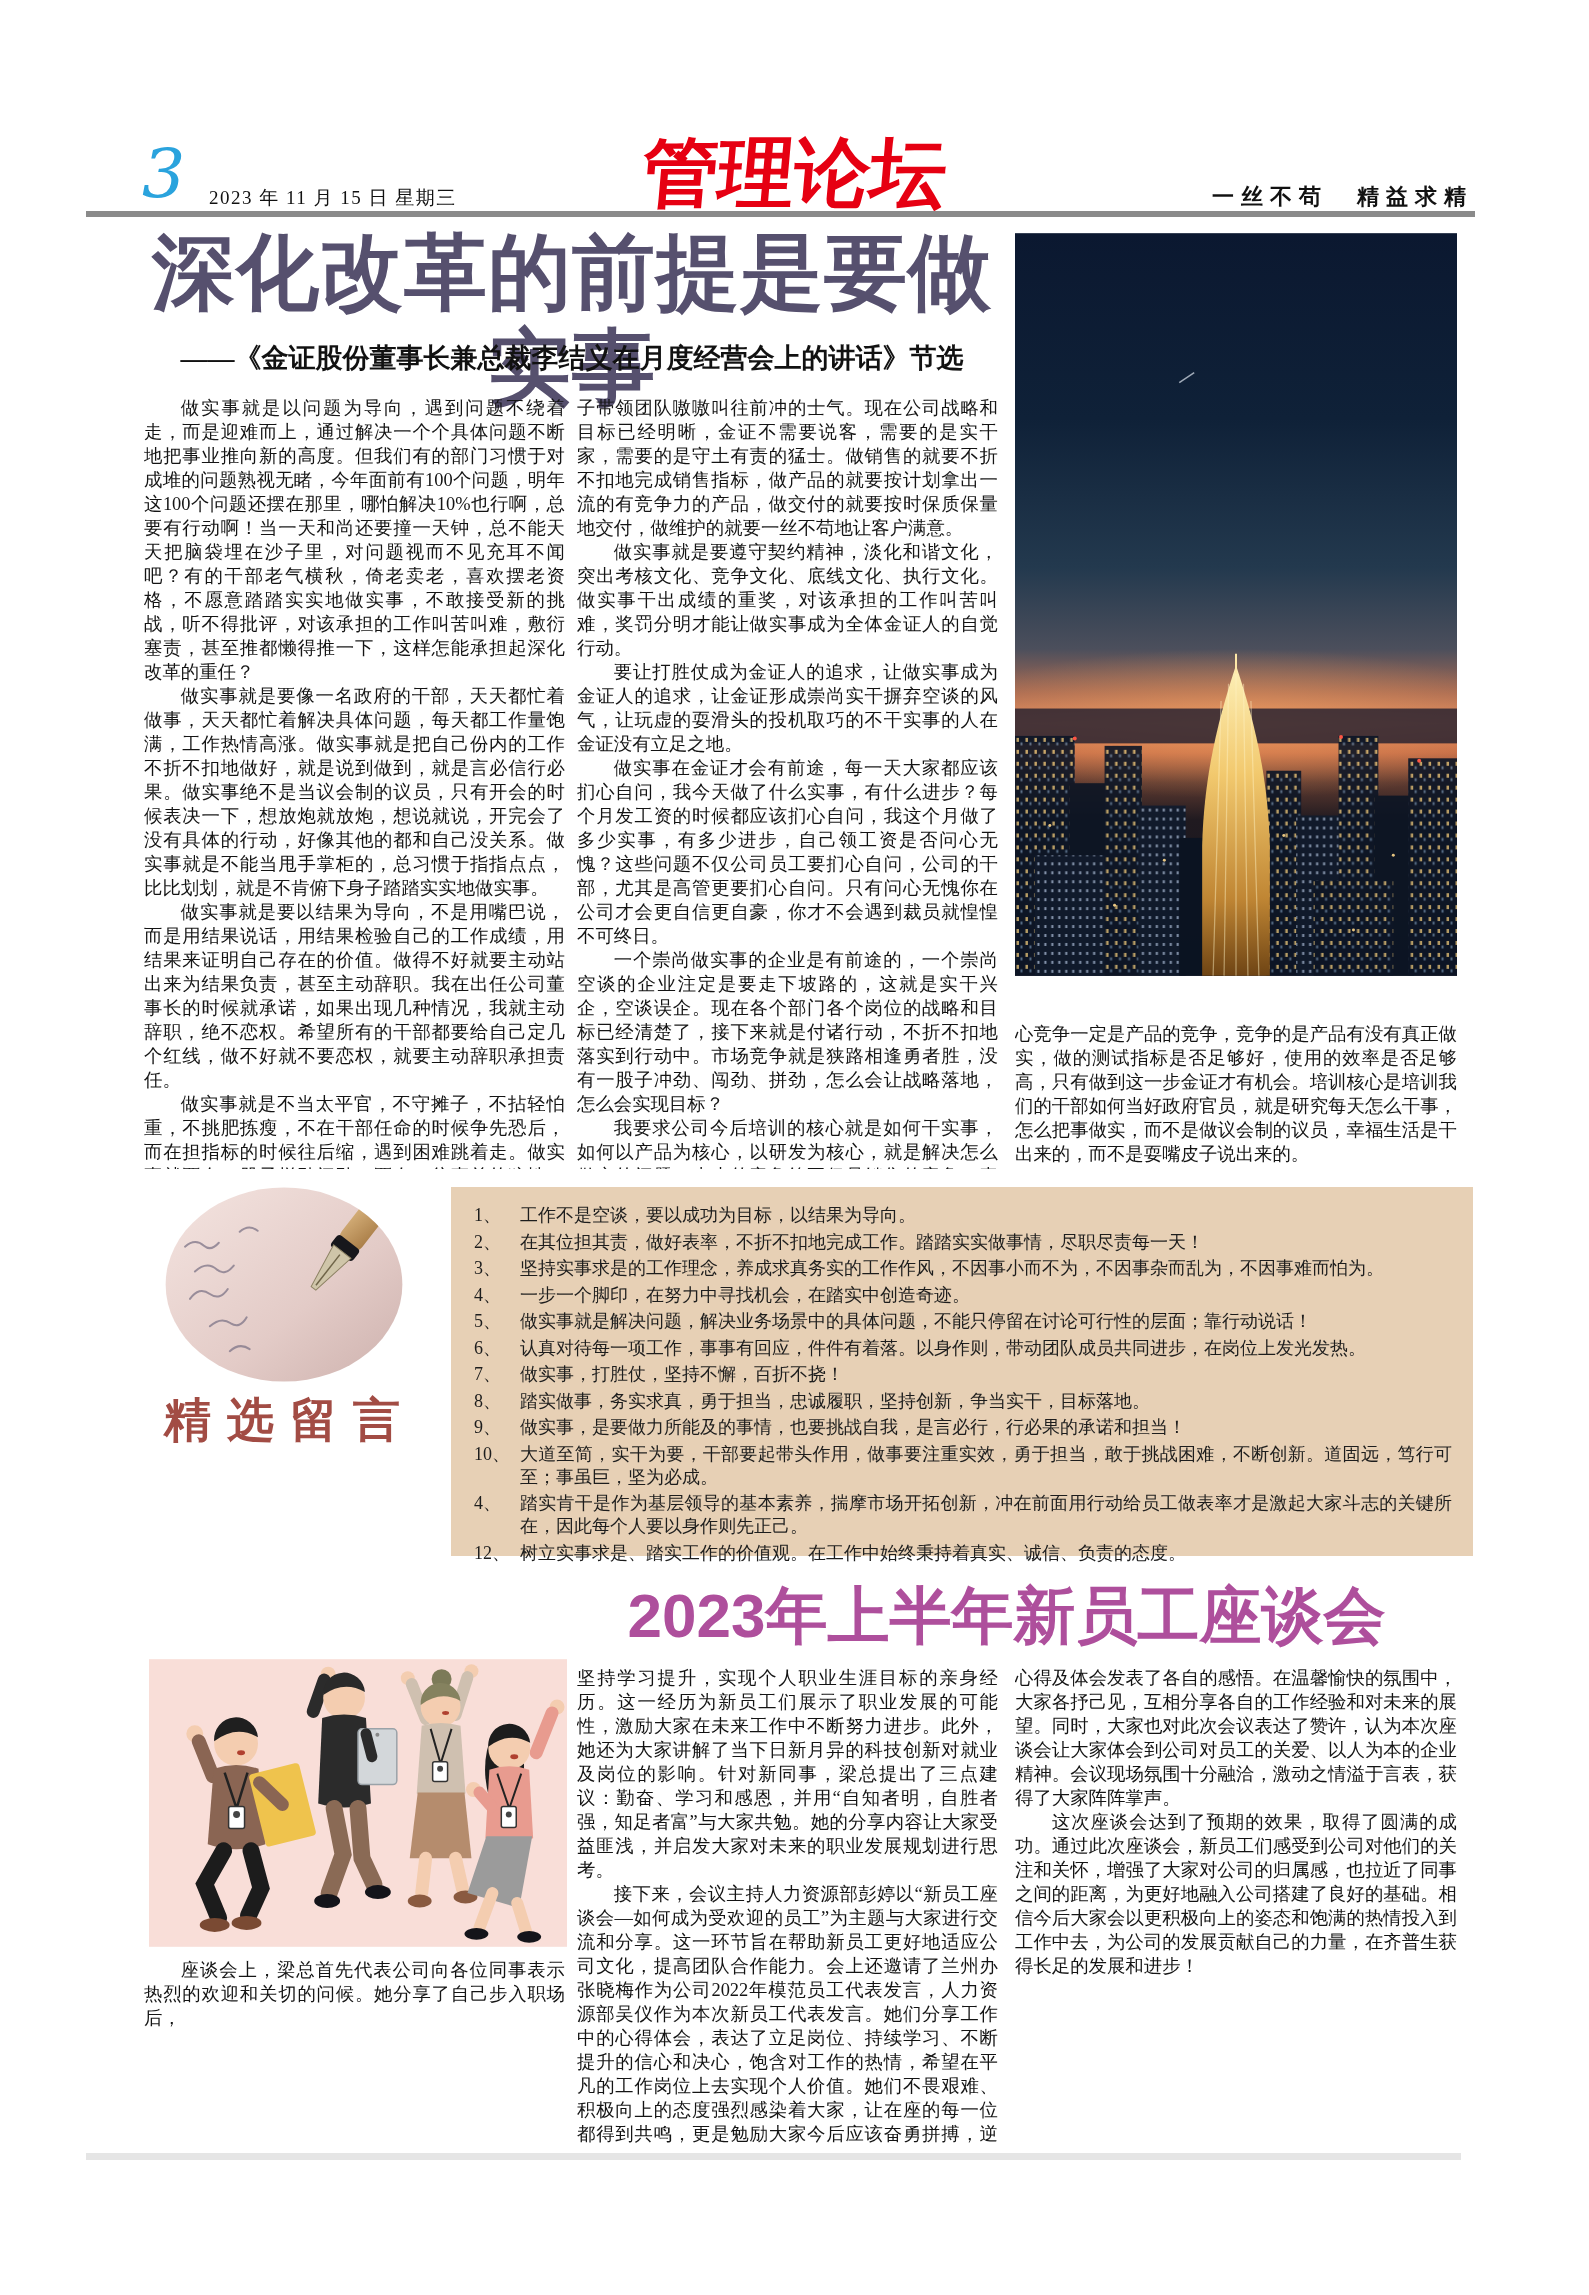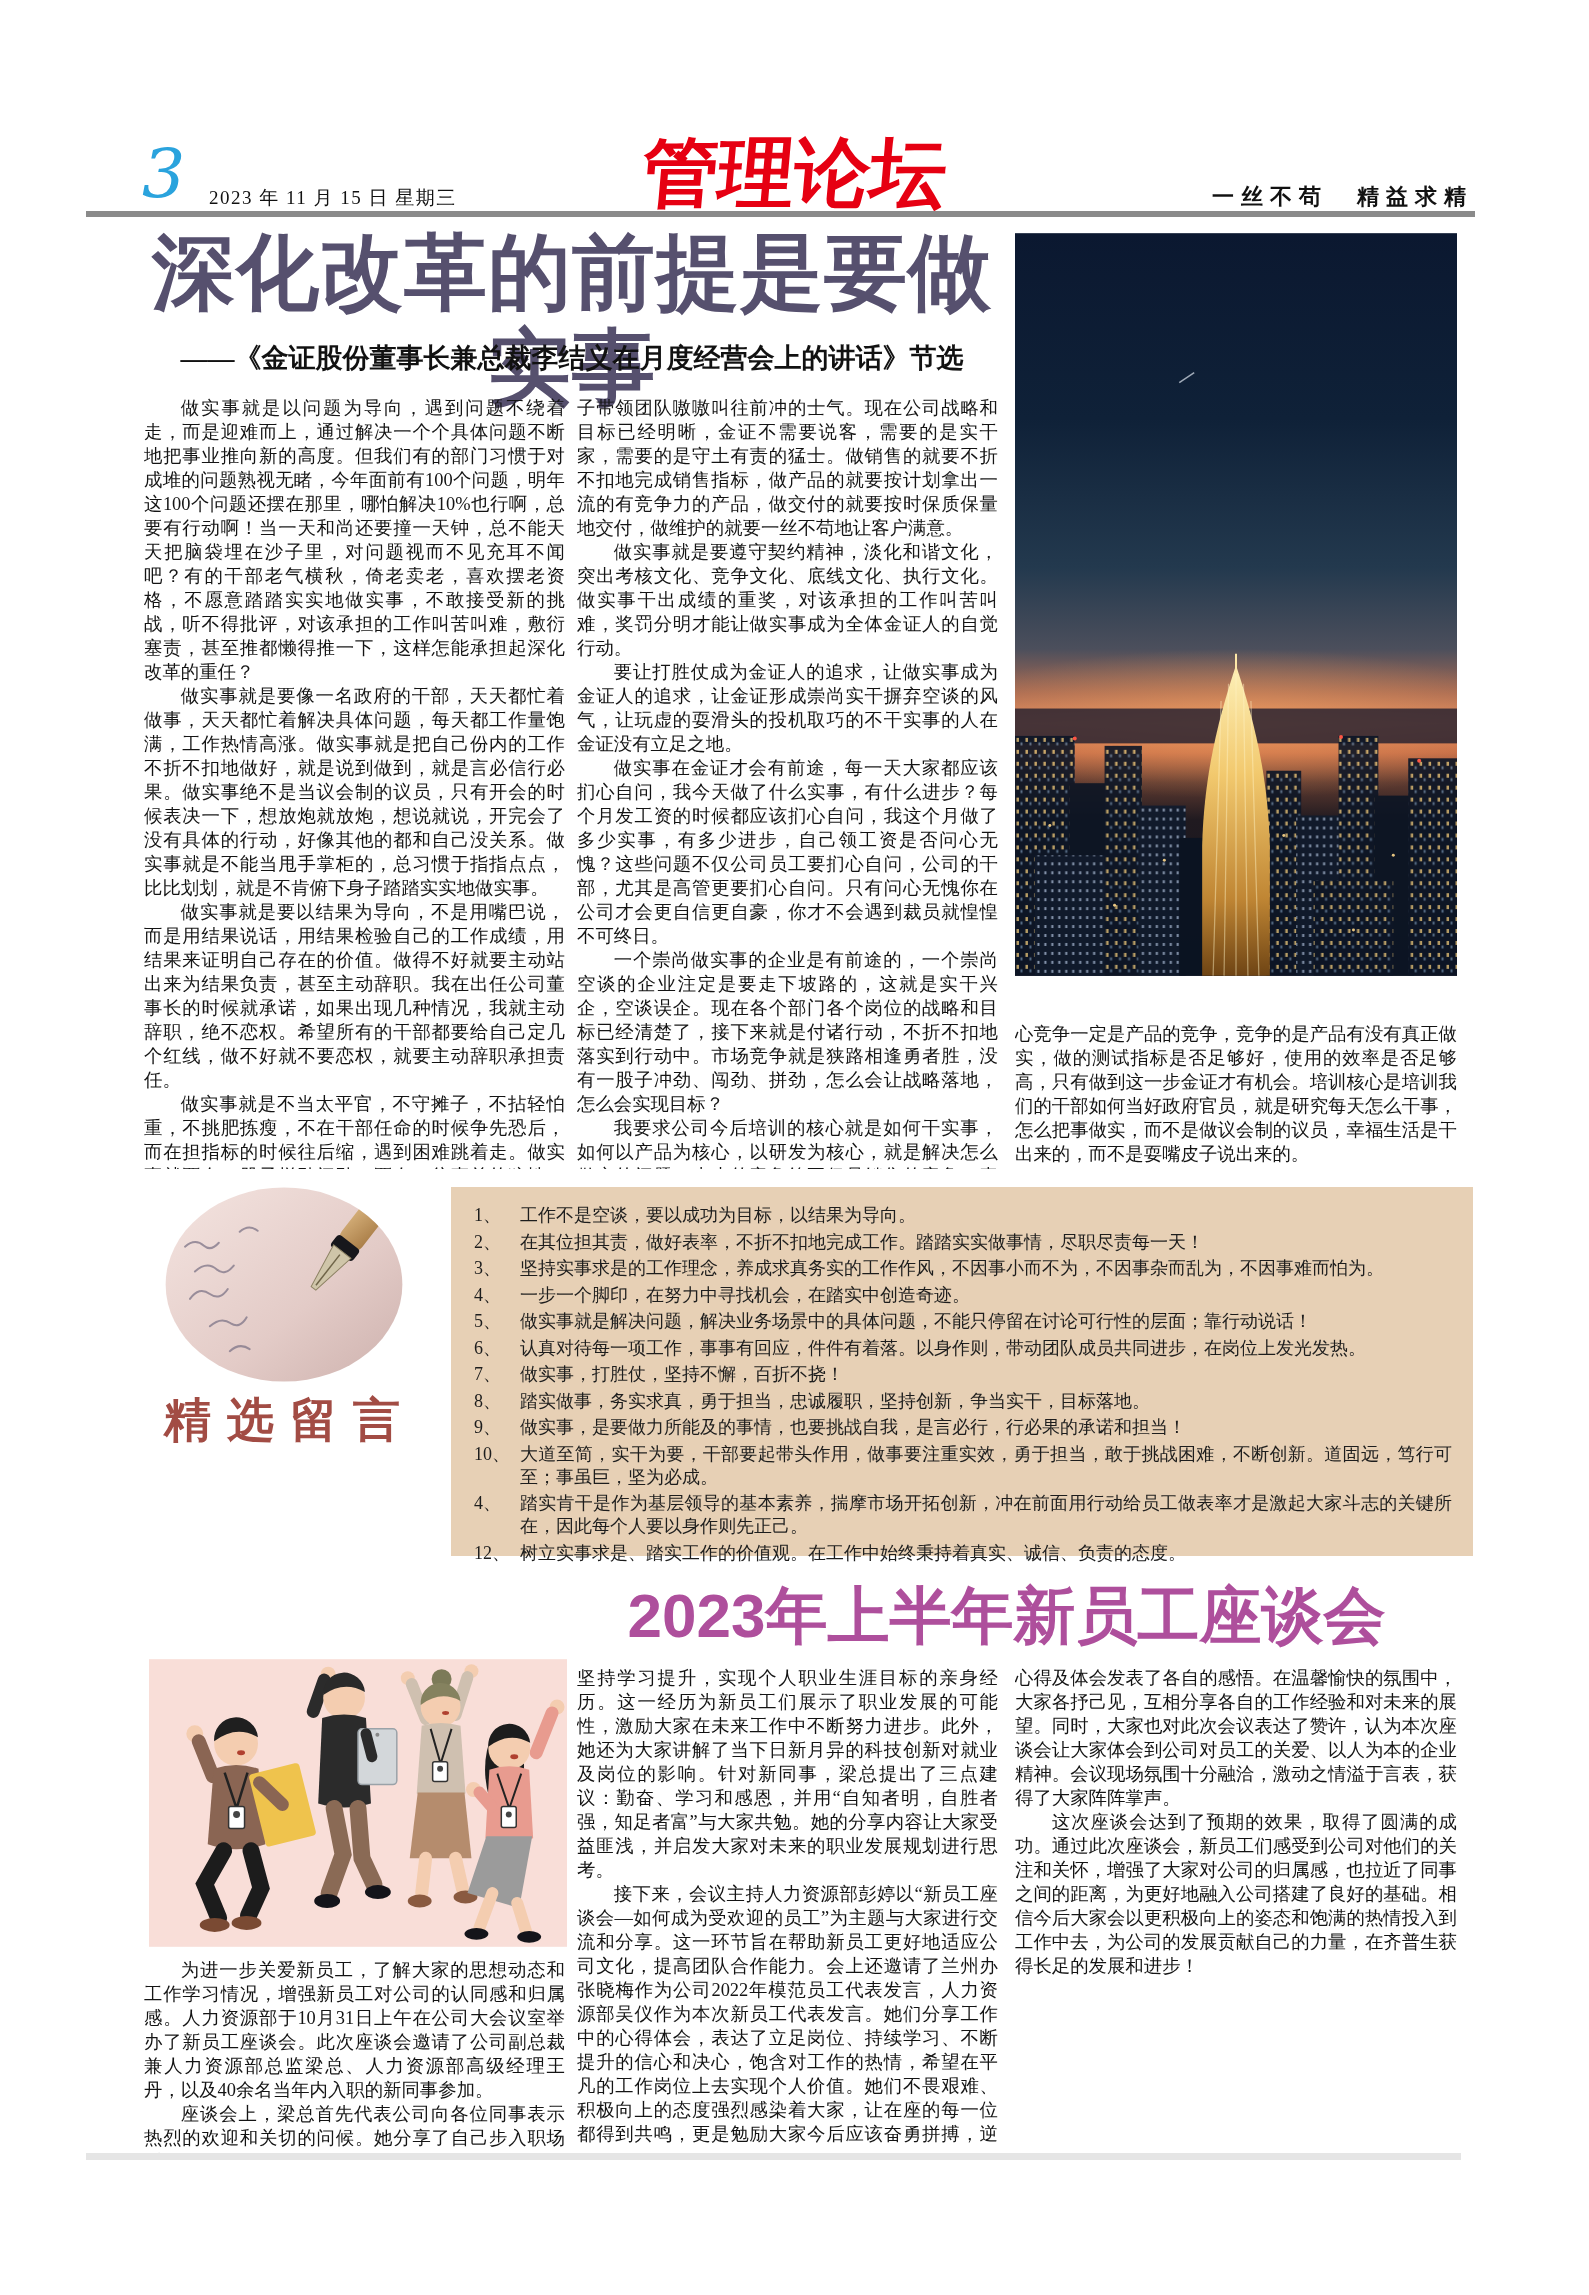--- a/index.html
+++ b/index.html
@@ -342,21 +342,20 @@
         <path d="M678 356 L640 470 L744 500 L770 356 Z" fill="#9b9b9b"></path>
         <path d="M690 470 L664 540 M740 490 L758 548" stroke="#f4cdb0" stroke-width="24" stroke-linecap="round"></path>
         <ellipse cx="658" cy="552" rx="24" ry="12" fill="#14141a"></ellipse>
         <ellipse cx="764" cy="558" rx="24" ry="12" fill="#14141a"></ellipse>
       </g>
     </svg>
   </div>
 
   <div class="col a2c1">
 
-  <p class="para ind">为进一步关爱新员工，了解大家的思想动态和工作学习情况，增强新员工对公司的认同感和归属感。人力资源部于10月31日上午在公司大会议室举办了新员工座谈会。此次座谈会邀请了公司副总裁兼人力资源部总监梁总、人力资源部高级经理王丹，以及40余名当年内入职的新同事参加。</p>
       <p class="para ind">座谈会上，梁总首先代表公司向各位同事表示热烈的欢迎和关切的问候。她分享了自己步入职场后，</p>
     </div>
   <div class="col a2c2">
 
   <p class="para">坚持学习提升，实现个人职业生涯目标的亲身经历。这一经历为新员工们展示了职业发展的可能性，激励大家在未来工作中不断努力进步。此外，她还为大家讲解了当下日新月异的科技创新对就业及岗位的影响。针对新同事，梁总提出了三点建议：勤奋、学习和感恩，并用“自知者明，自胜者强，知足者富”与大家共勉。她的分享内容让大家受益匪浅，并启发大家对未来的职业发展规划进行思考。</p>
       <p class="para ind">接下来，会议主持人力资源部彭婷以“新员工座谈会—如何成为受欢迎的员工”为主题与大家进行交流和分享。这一环节旨在帮助新员工更好地适应公司文化，提高团队合作能力。会上还邀请了兰州办张晓梅作为公司2022年模范员工代表发言，人力资源部吴仪作为本次新员工代表发言。她们分享工作中的心得体会，表达了立足岗位、持续学习、不断提升的信心和决心，饱含对工作的热情，希望在平凡的工作岗位上去实现个人价值。她们不畏艰难、积极向上的态度强烈感染着大家，让在座的每一位都得到共鸣，更是勉励大家今后应该奋勇拼搏，逆流而上。</p>
     </div>
   <div class="col a2c3">
 
   <p class="para">心得及体会发表了各自的感悟。在温馨愉快的氛围中，大家各抒己见，互相分享各自的工作经验和对未来的展望。同时，大家也对此次会议表达了赞许，认为本次座谈会让大家体会到公司对员工的关爱、以人为本的企业精神。会议现场氛围十分融洽，激动之情溢于言表，获得了大家阵阵掌声。</p>

